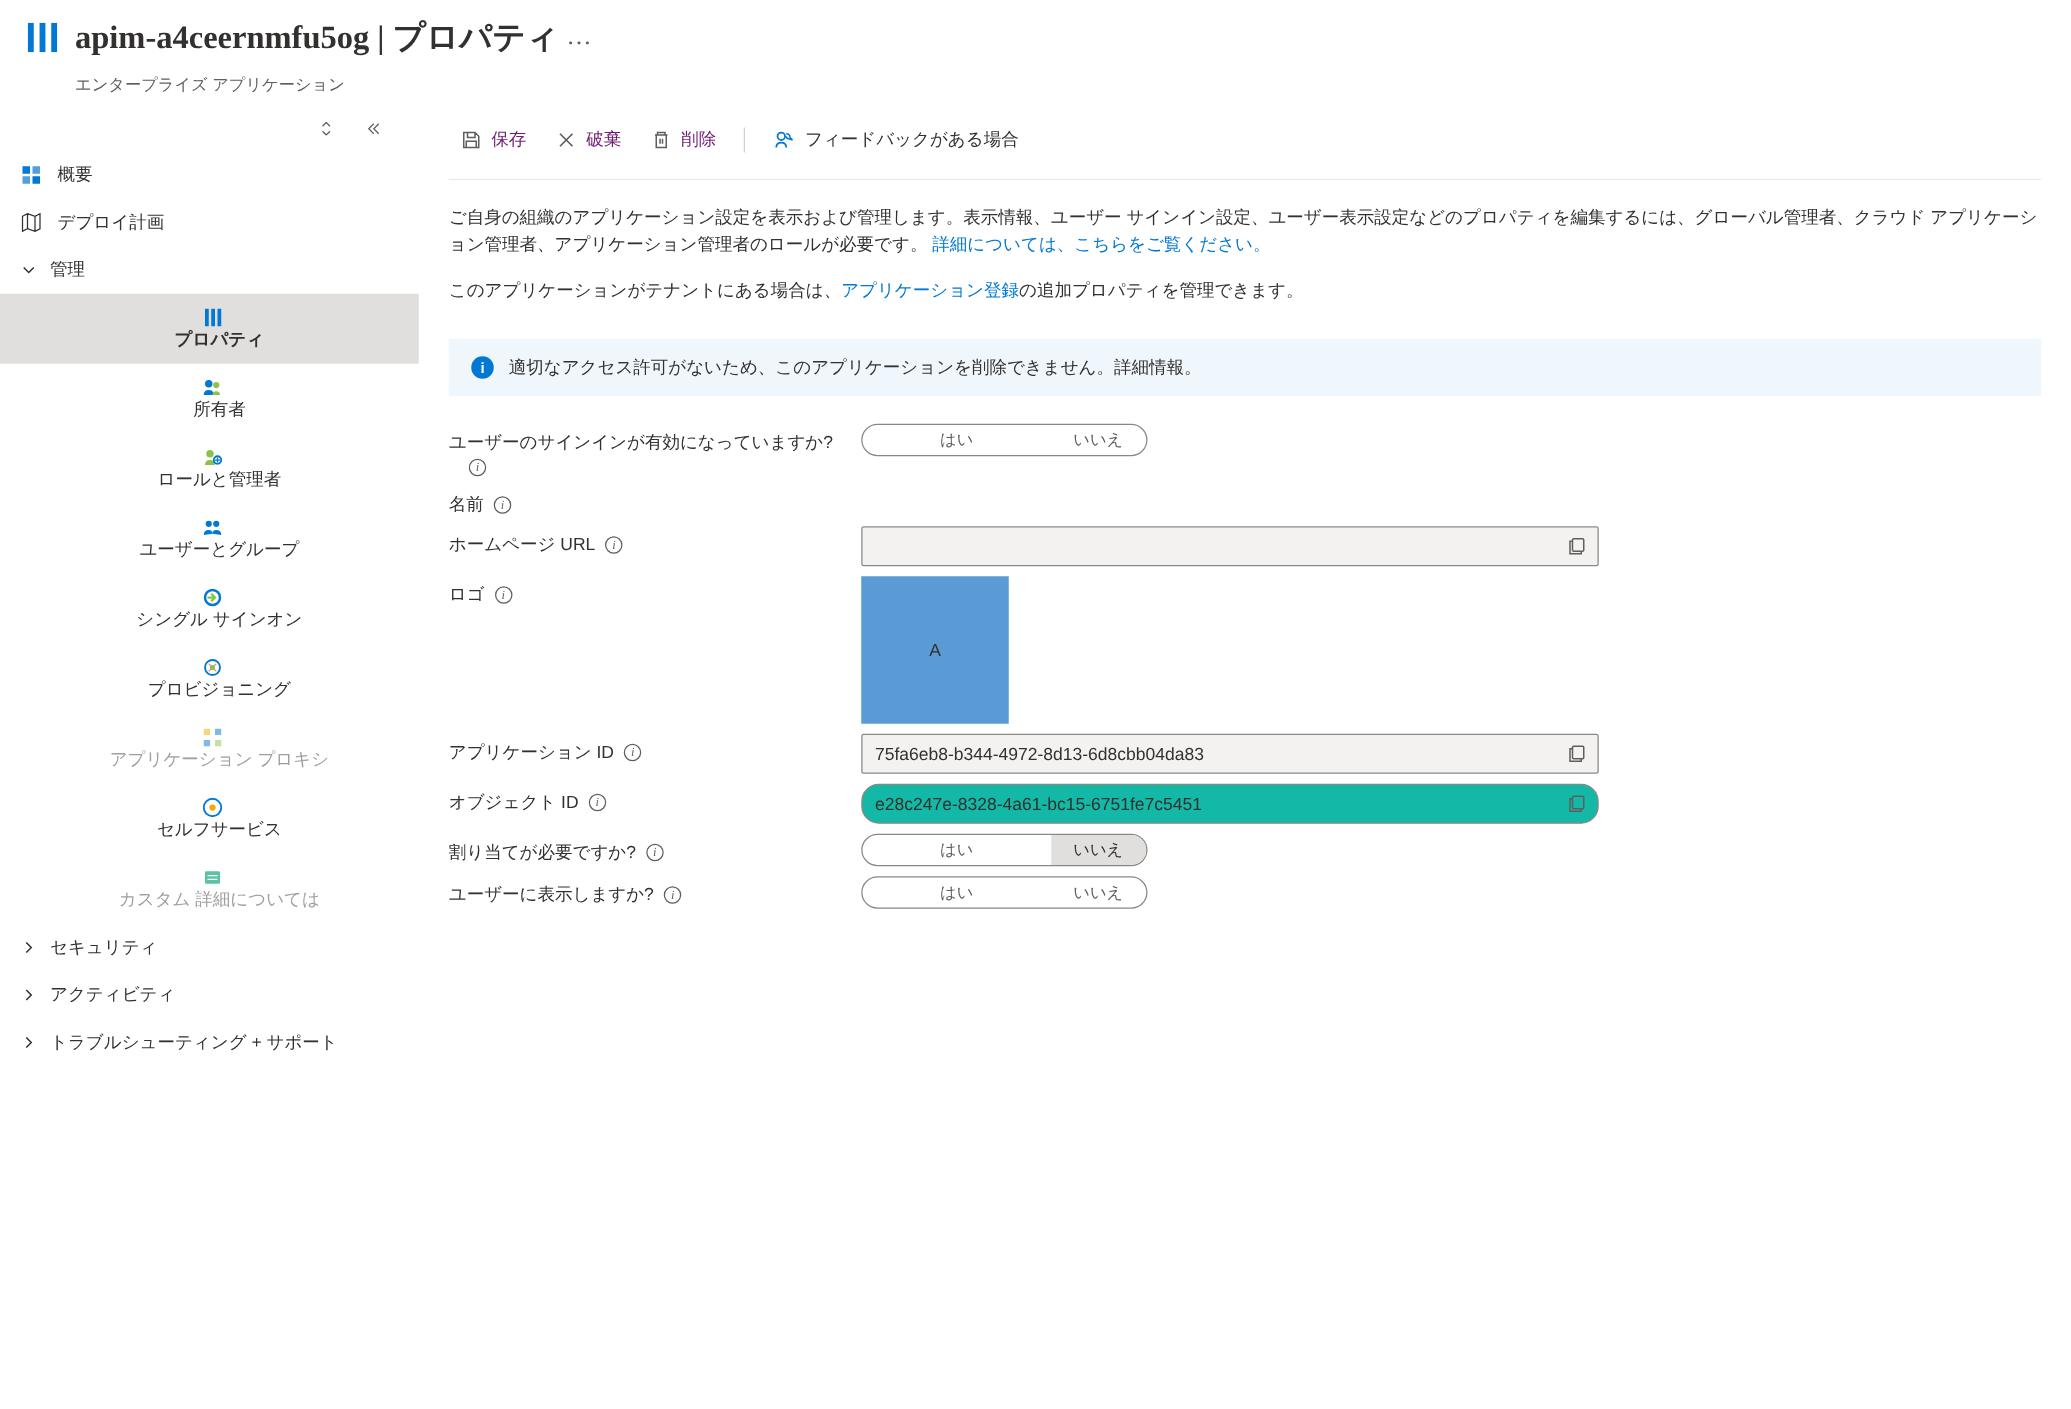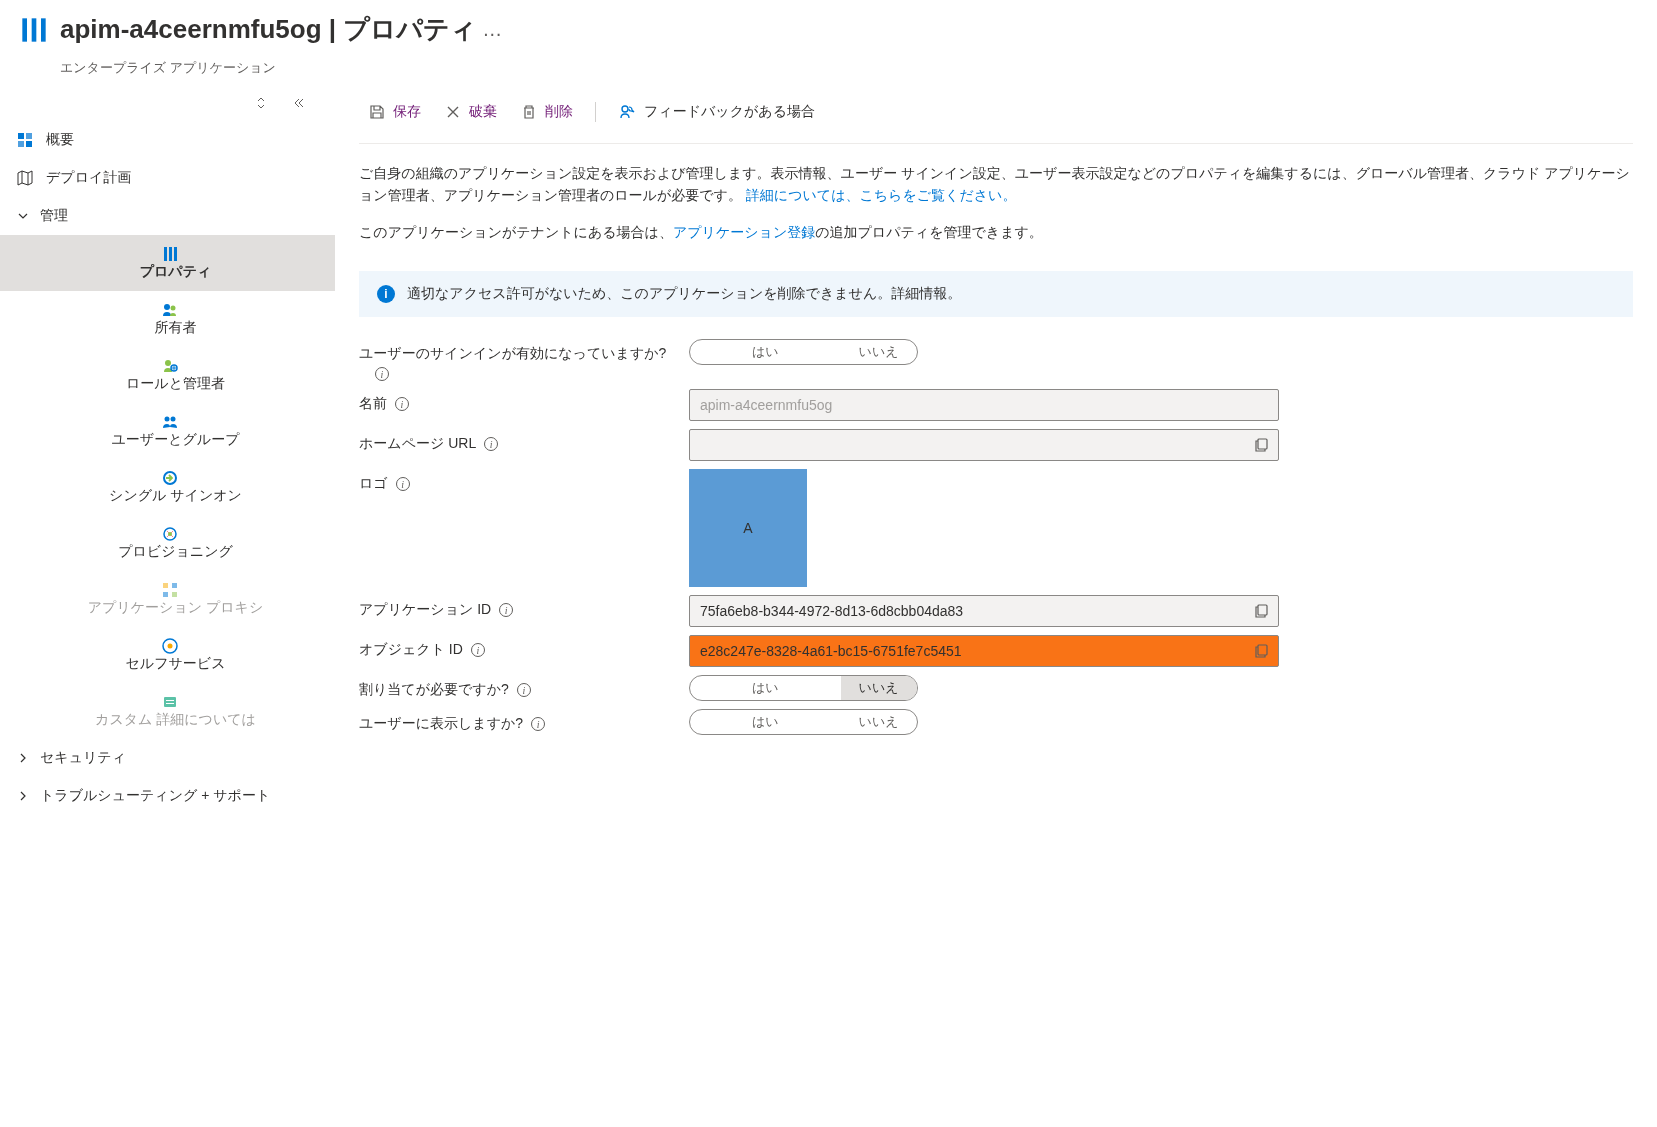--- a/index.html
+++ b/index.html
@@ -29,20 +29,21 @@
       margin-right: 12px;
       margin-top: 4px;
     }
     .header-title-block {
       display: flex;
       flex-direction: column;
     }
     .header-title-row {
       display: flex;
       align-items: center;
+      font-family: Liberation Serif, serif;
     }
     .header-title {
       font-size: 26px;
       font-weight: 600;
       color: #323130;
     }
     .header-more {
       font-size: 20px;
       color: #605e5c;
       padding: 0 6px;
@@ -450,20 +451,28 @@
 
       <div class="nav-group">
         <span class="chevron">
           <svg width="10" height="10" viewBox="0 0 10 10">
               <path d="M3 1 L7 5 L3 9" stroke="#323130" stroke-width="1.2" fill="none"></path>
             </svg>
         </span>
         <span>セキュリティ</span>
       </div>
 
+      <div class="nav-group">
+        <span class="chevron">
+          <svg width="10" height="10" viewBox="0 0 10 10">
+              <path d="M3 1 L7 5 L3 9" stroke="#323130" stroke-width="1.2" fill="none"></path>
+            </svg>
+        </span>
+        <span>アクティビティ</span>
+      </div>
 
       <div class="nav-group">
         <span class="chevron">
           <svg width="10" height="10" viewBox="0 0 10 10">
               <path d="M3 1 L7 5 L3 9" stroke="#323130" stroke-width="1.2" fill="none"></path>
             </svg>
         </span>
         <span>トラブルシューティング + サポート</span>
       </div>
     </div>
@@ -536,25 +545,20 @@
               <span class="toggle-opt">いいえ</span>
             </div>
           </div>
         </div>
 
         <div class="form-row">
           <div class="form-label">
             <span>名前</span>
             <span class="info-icon">i</span>
           </div>
-          <div class="form-control">
-            <div class="input-wrap">
-              <input class="text-input readonly-grey" readonly="" value="apim-a4ceernmfu5og" style="">
-            </div>
-          </div>
         </div>
 
         <div class="form-row">
           <div class="form-label">
             <span>ホームページ URL</span>
             <span class="info-icon">i</span>
           </div>
           <div class="form-control">
             <div class="input-wrap">
               <input class="text-input with-copy" style="background: rgb(243, 242, 241);" readonly="" value="">
@@ -598,21 +602,21 @@
           </div>
         </div>
 
         <div class="form-row">
           <div class="form-label">
             <span>オブジェクト ID</span>
             <span class="info-icon">i</span>
           </div>
           <div class="form-control">
             <div class="input-wrap">
-              <input class="text-input with-copy" style="background: #f97316; color: rgb(50, 49, 48);" readonly="" value="e28c247e-8328-4a61-bc15-6751fe7c5451">
+              <input class="text-input with-copy" style="background: #14b8a6; color: rgb(50, 49, 48); border-radius: 14px;" readonly="" value="e28c247e-8328-4a61-bc15-6751fe7c5451">
               <span class="copy-btn">
                 <svg width="14" height="14" viewBox="0 0 14 14">
                     <rect x="3" y="1" width="9" height="10" rx="1" fill="none" stroke="#605e5c" stroke-width="1.2"></rect>
                     <path d="M3 3 L1 3 L1 13 L10 13 L10 11" fill="none" stroke="#605e5c" stroke-width="1.2"></path>
                   </svg>
               </span>
             </div>
           </div>
         </div>
 

